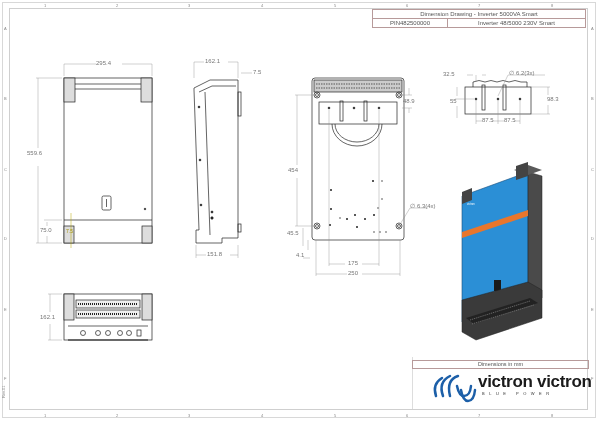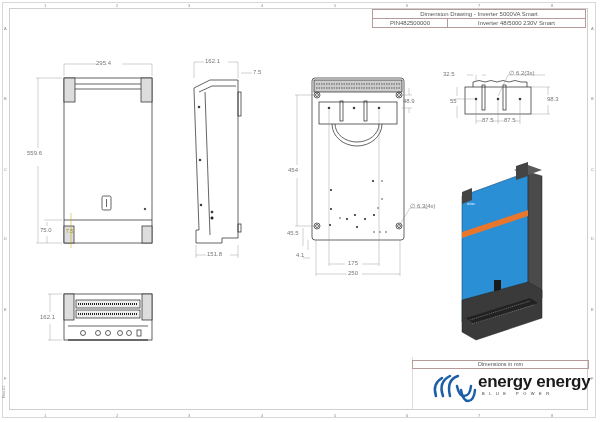--- a/index.html
+++ b/index.html
@@ -304,14 +304,14 @@
 <span class="dim" style="left:509px;top:69px">∅ 6.2(3x)</span>
 <span class="dim" style="left:450px;top:98px">55</span>
 <span class="dim" style="left:547px;top:96px">98.3</span>
 <span class="dim" style="left:482px;top:117px">87.5</span>
 <span class="dim" style="left:504px;top:117px">87.5</span>
 
 <span class="dim" style="left:40px;top:314px">162.1</span>
 
 <div class="logo-box"></div>
 <div class="dim-caption">Dimensions in mm</div>
-<div class="brand">energy energy</div>
+<div class="brand">victron victron</div>
 <div class="tagline">BLUE POWER</div>
 
 </body></html>

